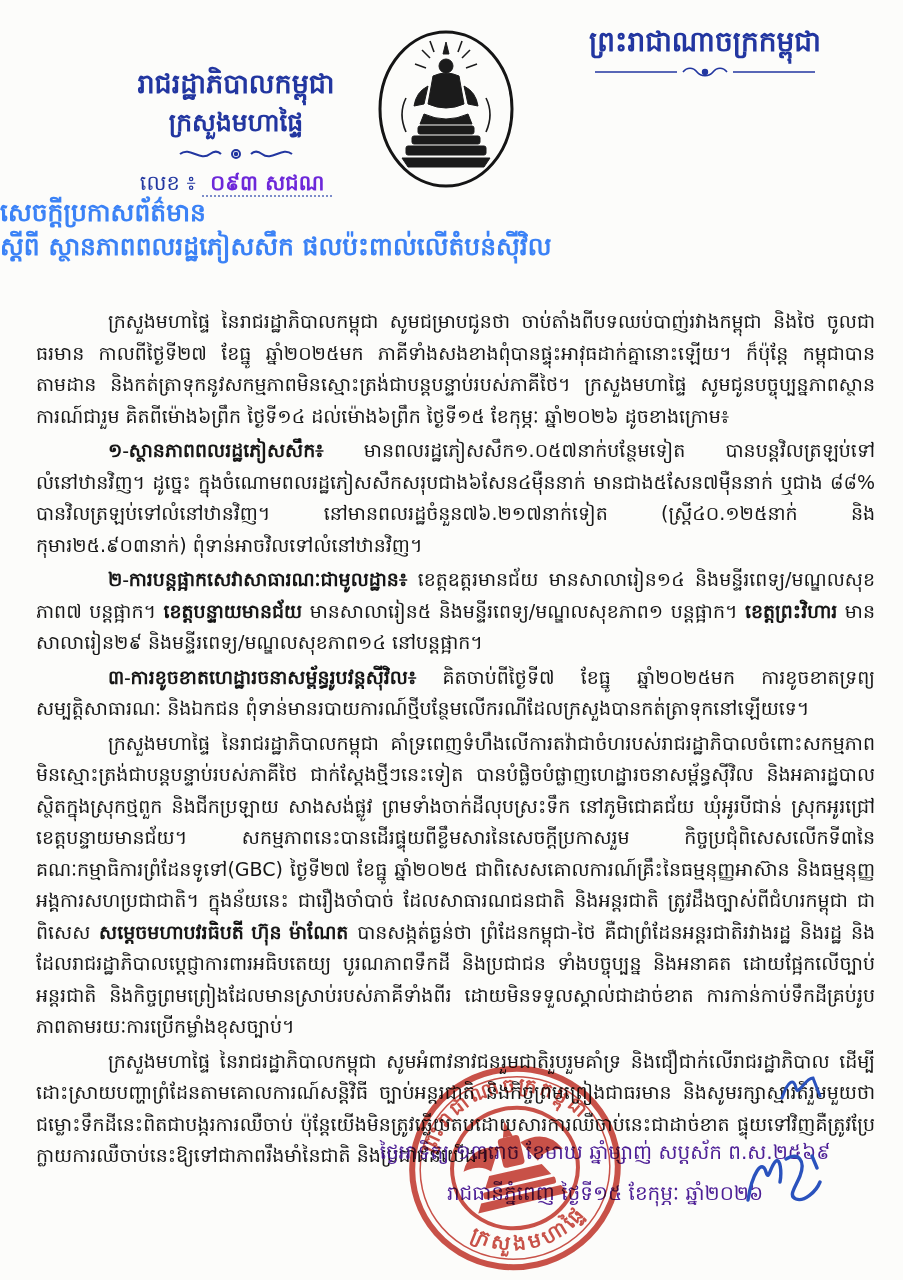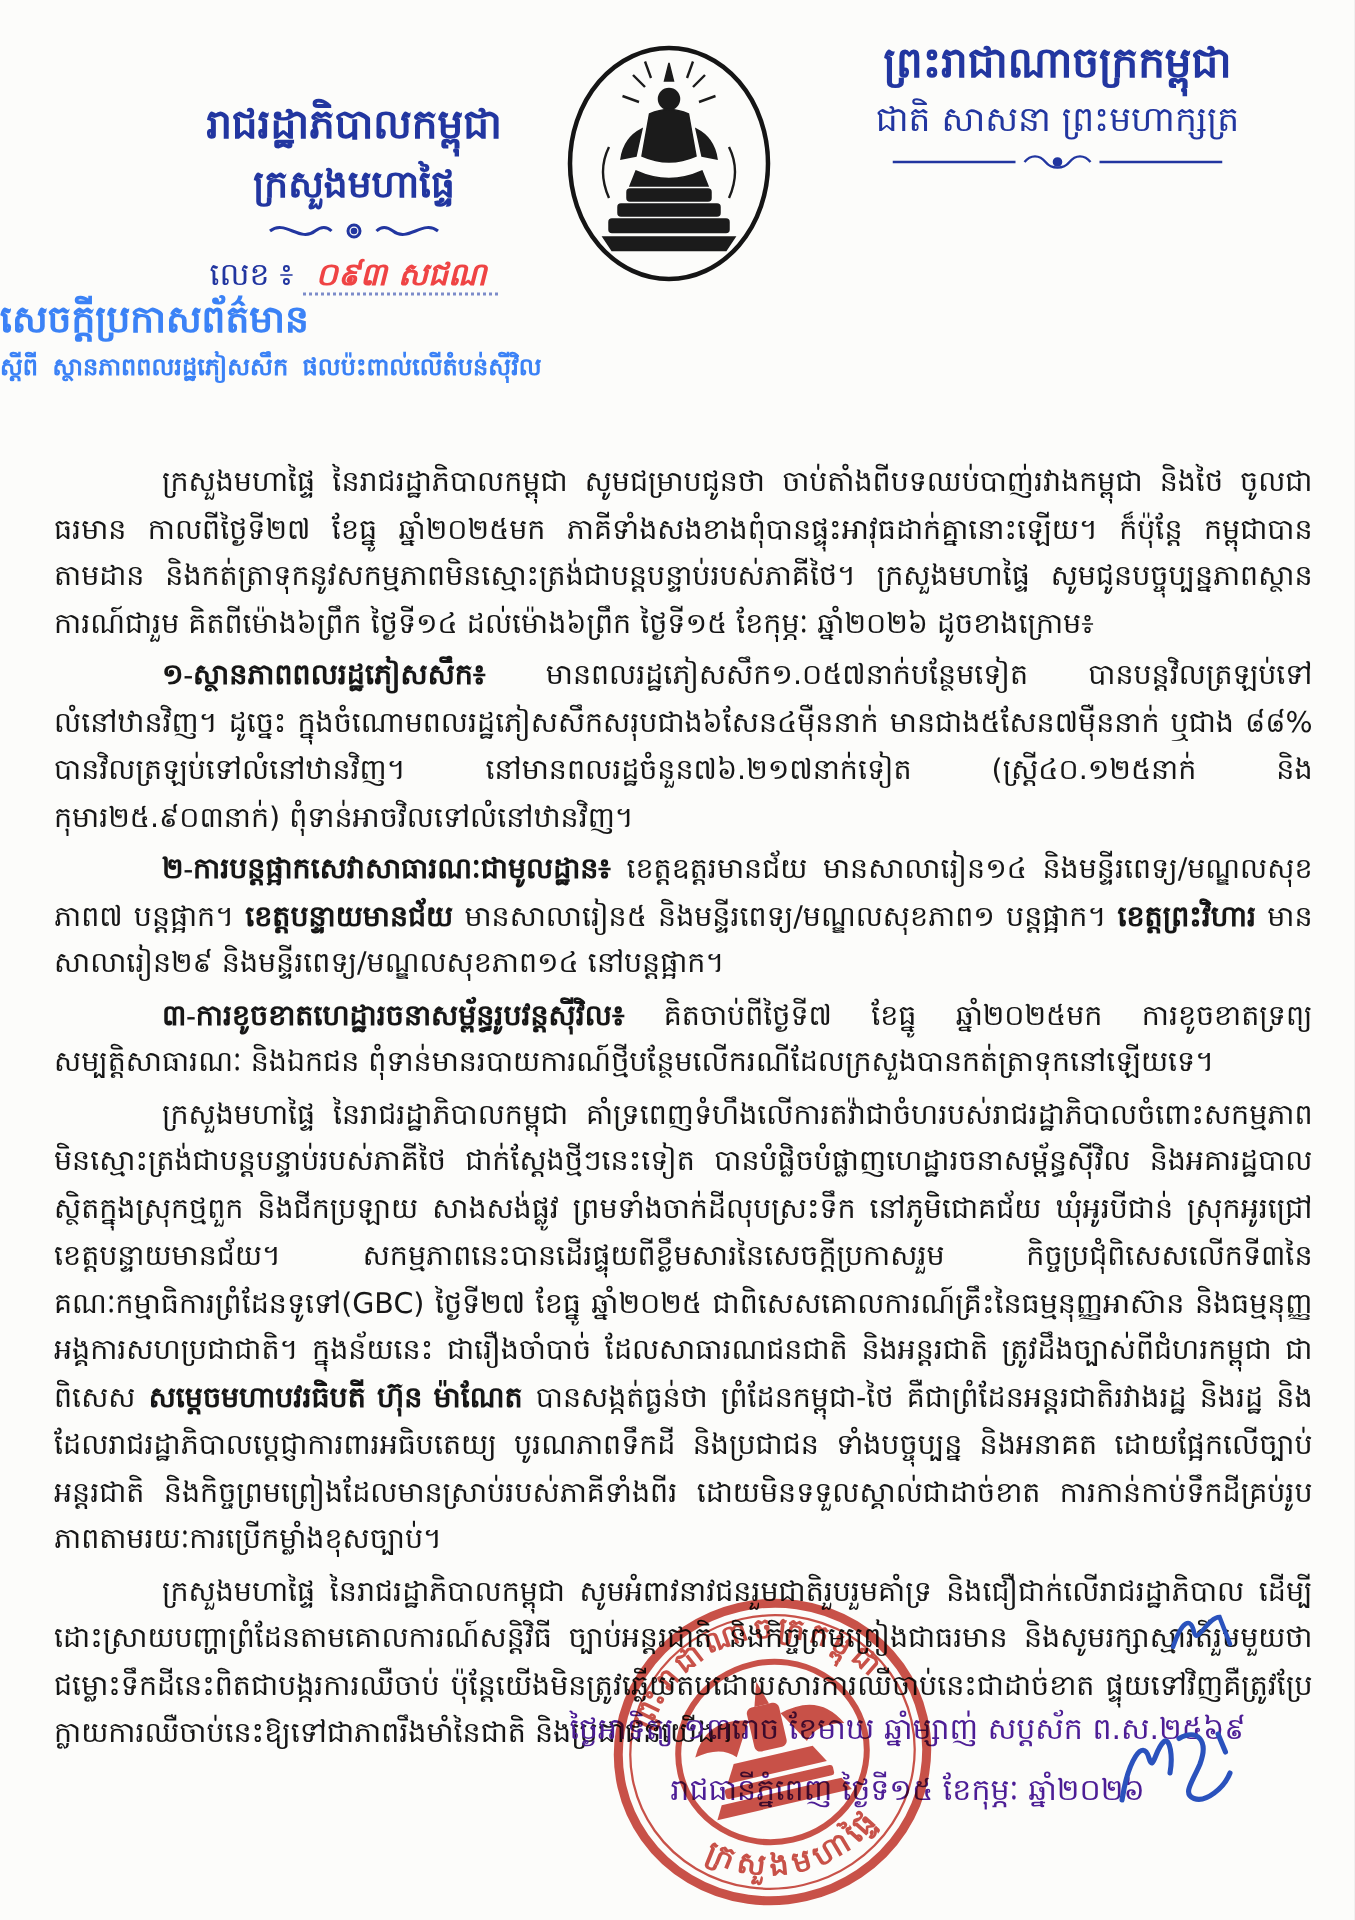--- a/index.html
+++ b/index.html
@@ -11,26 +11,26 @@
   
   .hdr-left{position:absolute;left:86px;top:64px;width:300px;text-align:center;}
   .hdr-right{position:absolute;left:530px;top:22px;width:350px;text-align:center;}
   .blue{color:#2236a0;}
   .gov-line{font-size:27px;font-weight:bold;line-height:40px;}
   .min-line{font-size:25px;font-weight:bold;line-height:38px;}
   .king-line{font-size:28px;font-weight:bold;line-height:40px;}
   .motto-line{font-size:23px;line-height:36px;}
   .orn{margin:4px auto 2px auto;display:block;}
   .num-line{font-size:21px;line-height:34px;margin-top:4px;color:#2236a0;}
-  .num-hand{font-style:italic;font-weight:bold;color:#ef4444;border-bottom:2px dotted #7c8cc9;padding:0 8px;}
+  .num-hand{font-weight:bold;color:#6d28d9;border-bottom:2px dotted #7c8cc9;padding:0 8px;}
   .emblem{position:absolute;left:376px;top:28px;width:140px;height:162px;}
   
   .title-block{position:absolute;top:196px;left:0;width:100%;text-align:left;color:#3b82f6;}
   .title-1{font-size:25px;font-weight:bold;line-height:34px;}
-  .title-2{font-size:16px;font-weight:bold;line-height:33px;font-family:Liberation Mono, monospace;}
+  .title-2{font-size:25px;font-weight:bold;line-height:33px;}
   .title-3{font-size:23px;font-weight:bold;line-height:33px;}
   
   .body-text{position:absolute;top:306px;left:36px;right:28px;text-align:justify;}
   .body-text p{
     margin:0 0 3px 0;font-size:19px;line-height:31.5px;
     text-indent:72px;overflow-wrap:anywhere;
   }
   .b{font-weight:bold;font-family:Liberation Serif, serif;}
   
   .datelines{position:absolute;top:1132px;left:322px;width:566px;text-align:center;font-size:20px;line-height:41px;color:#4c1d95;}
@@ -85,21 +85,20 @@
         <g stroke-width="1.6" fill="none">
           <path d="M30 70 q-8 16 0 34"></path>
           <path d="M110 70 q8 16 0 34"></path>
         </g>
       </g>
     </svg>
   </div>
 
   <div class="hdr-right">
     <div class="blue king-line">ព្រះរាជាណាចក្រកម្ពុជា</div>
-    <div class="blue motto-line">ជាតិ សាសនា ព្រះមហាក្សត្រ</div>
     <svg class="orn" width="220" height="12" viewBox="0 0 220 12">
       <g stroke="#2236a0" fill="none" stroke-width="1.6">
         <line x1="0" y1="6" x2="82" y2="6"></line>
         <path d="M88 6 c4 -5 10 -5 14 0 c4 5 12 5 16 0 c4 -5 10 -5 14 0"></path>
         <circle cx="110" cy="6" r="2.4" fill="#2236a0"></circle>
         <line x1="138" y1="6" x2="220" y2="6"></line>
       </g>
     </svg>
   </div>
 

